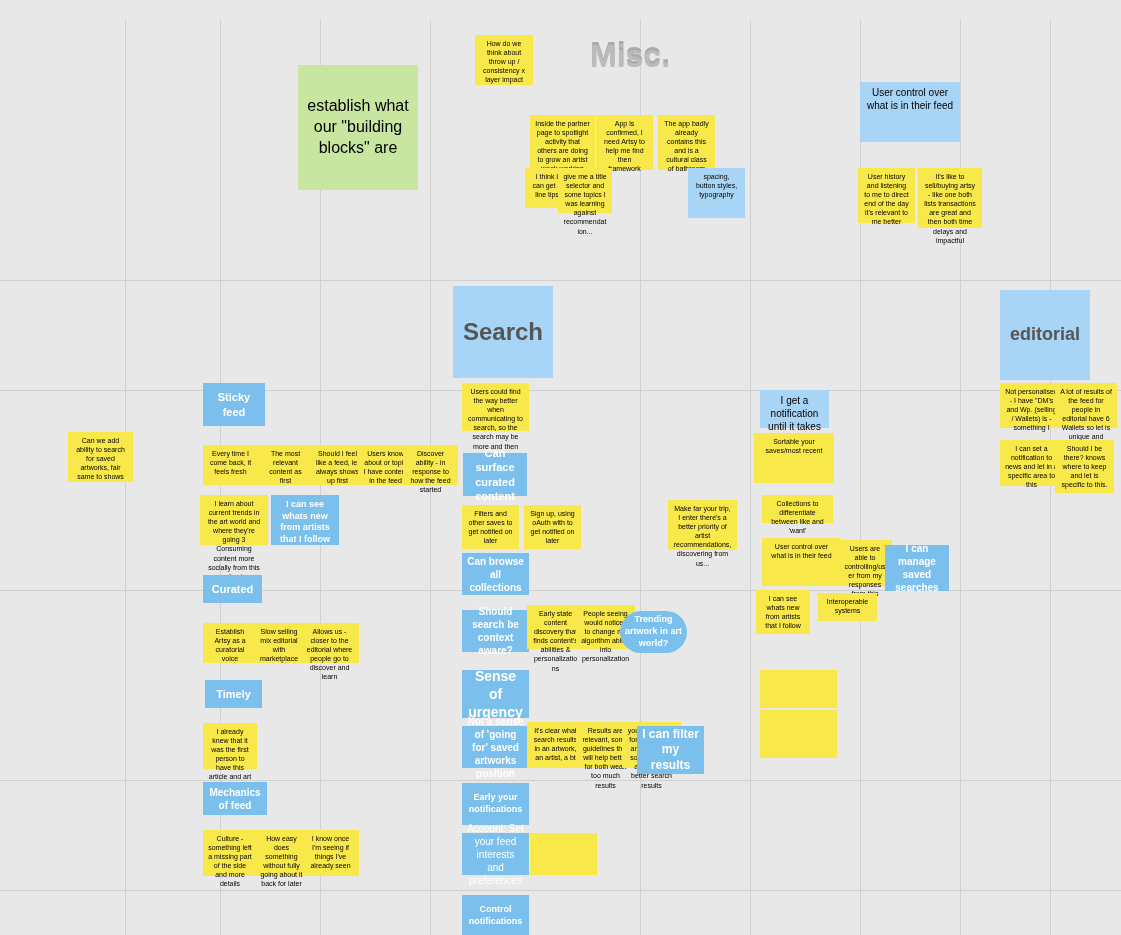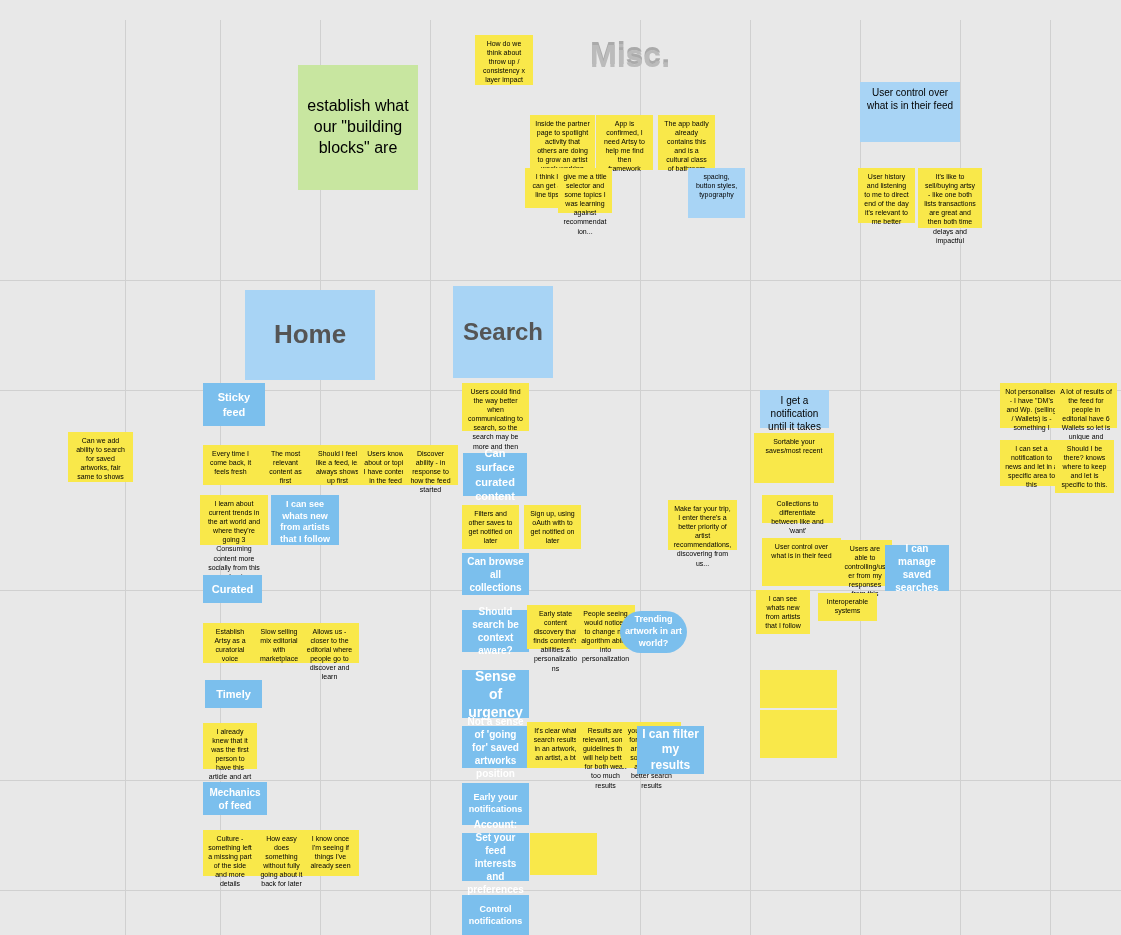--- a/index.html
+++ b/index.html
@@ -111,25 +111,25 @@
 
   <div class="note note-yellow" style="left:530px; top:95px; width:65px; height:55px;">Inside the partner page to spotlight activity that others are doing to grow an artist week working and tie everything in the app feels complete</div>
   <div class="note note-yellow" style="left:596px; top:95px; width:57px; height:55px;">App is confirmed, I need Artsy to help me find then framework</div>
   <div class="note note-yellow" style="left:658px; top:95px; width:57px; height:55px;">The app badly already contains this and is a cultural class of bathroom</div>
   <div class="note note-blue-light" style="left:688px; top:148px; width:57px; height:50px;">spacing, button styles, typography</div>
   <div class="note note-yellow" style="left:525px; top:148px; width:44px; height:40px;">I think I can get a line tips</div>
   <div class="note note-yellow" style="left:558px; top:148px; width:54px; height:45px;">give me a title selector and some topics I was learning against recommendation...</div>
   <div class="note note-yellow" style="left:858px; top:148px; width:57px; height:55px;">User history and listening to me to direct end of the day it's relevant to me better</div>
   <div class="note note-yellow" style="left:918px; top:148px; width:64px; height:60px;">It's like to sell/buying artsy - like one both lists transactions are great and then both time delays and impactful</div>
 
-  <div class="note label-blue" style="left:245px; top:270px; width:130px; height:90px; font-size:26px; font-weight:bold; color:#555; display:flex; align-items:center; justify-content:center;">Home</div>
 
   <div class="note label-blue" style="left:453px; top:266px; width:100px; height:92px; font-size:24px; font-weight:bold; color:#555; display:flex; align-items:center; justify-content:center;">Search</div>
 
 
+  <div class="note label-blue" style="left:1000px; top:270px; width:90px; height:90px; font-size:18px; font-weight:bold; color:#555; display:flex; align-items:center; justify-content:center;">editorial</div>
 
 
   <div class="note note-blue-medium" style="left:203px; top:363px; width:62px; height:43px; font-size:11px; font-weight:bold; color:#fff; display:flex; align-items:center; justify-content:center;">Sticky feed</div>
 
   <div class="note note-yellow" style="left:203px; top:425px; width:55px; height:40px;">Every time I come back, it feels fresh</div>
   <div class="note note-yellow" style="left:258px; top:425px; width:55px; height:40px;">The most relevant content as first</div>
   <div class="note note-yellow" style="left:310px; top:425px; width:55px; height:40px;">Should I feel like a feed, ie. always shows up first</div>
   <div class="note note-yellow" style="left:358px; top:425px; width:55px; height:40px;">Users know about or topic I have content in the feed</div>
   <div class="note note-yellow" style="left:403px; top:425px; width:55px; height:40px;">Discover ability - in response to how the feed started</div>
 
@@ -160,21 +160,21 @@
   <div class="note note-blue-medium" style="left:462px; top:706px; width:67px; height:42px; font-size:10px; font-weight:bold; color:#fff; display:flex; align-items:center; justify-content:center;">Not a sense of 'going for' saved artworks position</div>
 
   <div class="note note-yellow" style="left:527px; top:702px; width:57px; height:46px;">It's clear what search results in an artwork, an artist, a bt</div>
   <div class="note note-yellow" style="left:576px; top:702px; width:59px; height:46px;">Results are relevant, some guidelines that will help better for both weak too much results</div>
   <div class="note note-yellow" style="left:622px; top:702px; width:59px; height:46px;">you can search for both artists and artworks, some that will add up into better search results</div>
 
   <div class="note note-blue-medium" style="left:637px; top:706px; width:67px; height:48px; font-size:12px; font-weight:bold; color:#fff; display:flex; align-items:center; justify-content:center;">I can filter my results</div>
 
   <div class="note note-blue-medium" style="left:462px; top:763px; width:67px; height:42px; font-size:9px; font-weight:bold; color:#fff; display:flex; align-items:center; justify-content:center;">Early your notifications</div>
 
-  <div class="note note-blue-medium" style="left:462px; top:813px; width:67px; height:48px; font-size:10px; font-weight:bold; color:#fff; display:flex; align-items:center; justify-content:center;">Account: Set your feed interests and preferences</div>
+  <div class="note note-blue-medium" style="left:462px; top:813px; width:67px; height:42px; font-size:10px; font-weight:normal; color:#fff; display:flex; align-items:center; justify-content:center;">Account: Set your feed interests and preferences</div>
 
   <div class="note note-yellow" style="left:530px; top:813px; width:67px; height:42px;"></div>
 
   <div class="note note-blue-medium" style="left:462px; top:875px; width:67px; height:42px; font-size:9px; font-weight:bold; color:#fff; display:flex; align-items:center; justify-content:center;">Control notifications</div>
 
   <div class="note note-yellow" style="left:668px; top:480px; width:69px; height:50px;">Make far your trip, I enter there's a better priority of artist recommendations, discovering from us...</div>
 
   <div class="note note-blue-light" style="left:760px; top:370px; width:69px; height:38px; font-size:10px;">I get a notification until it takes me to my stuff</div>
 
   <div class="note note-yellow" style="left:754px; top:413px; width:80px; height:50px;">Sortable your saves/most recent</div>

